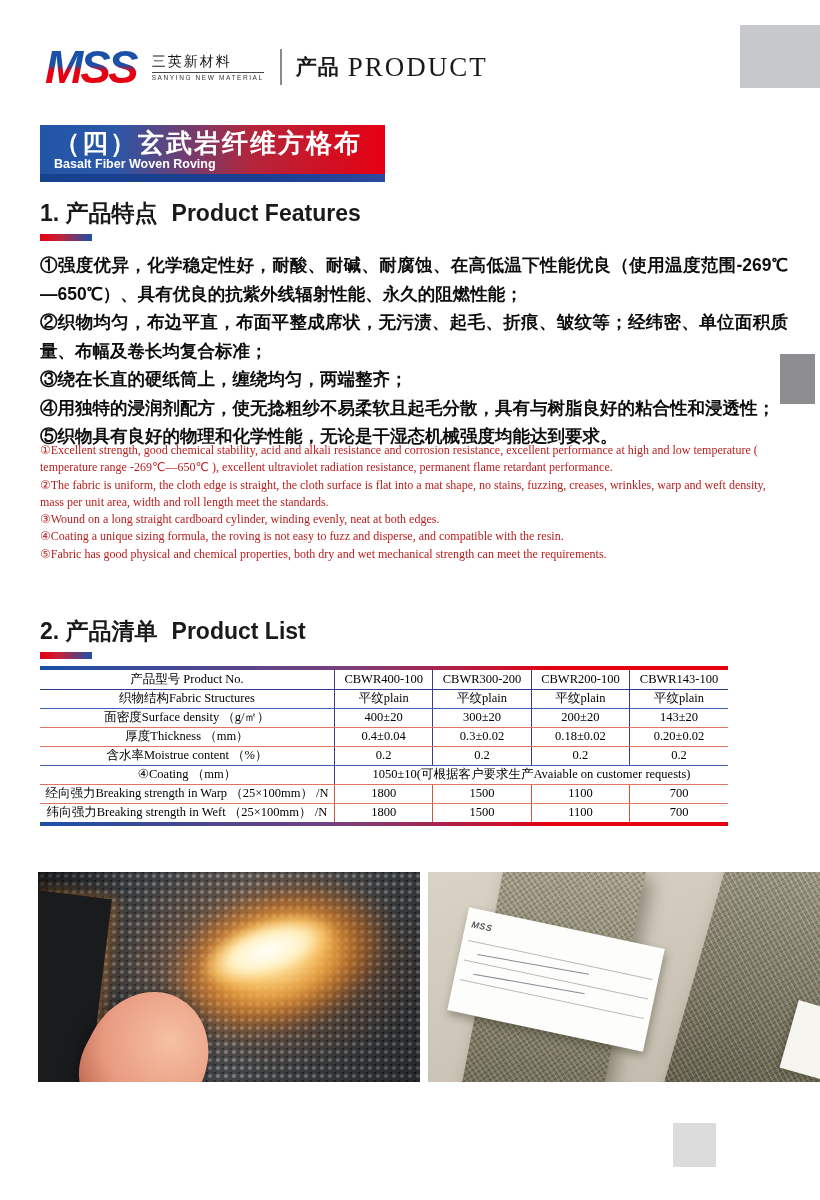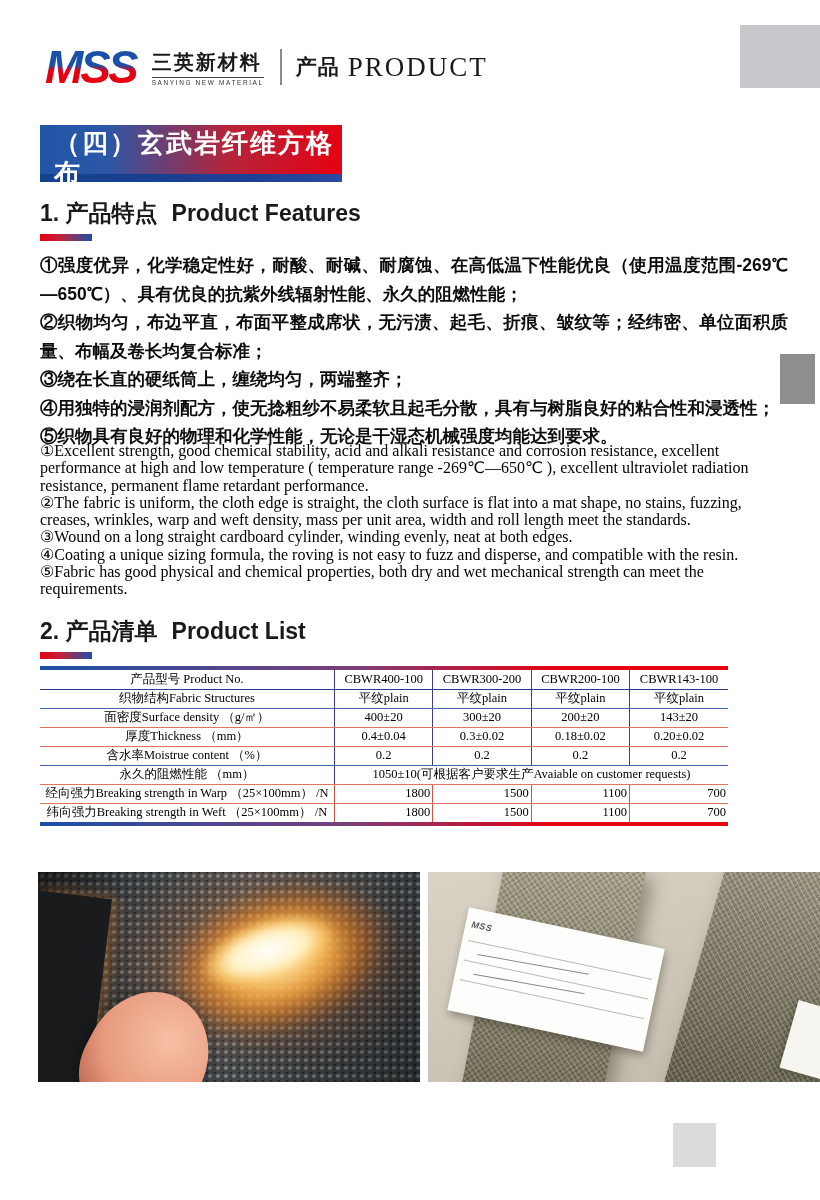--- a/index.html
+++ b/index.html
@@ -10,62 +10,62 @@
   html,body{background:#ffffff;}
   body{font-family:"Liberation Sans",sans-serif;color:#111;}
   #page{position:relative;width:820px;height:1200px;background:#fff;overflow:hidden;}
 
   
   .header{position:absolute;left:45px;top:44px;display:flex;align-items:center;}
   .logo{font-family:"Liberation Sans",sans-serif;font-style:italic;font-weight:900;font-size:46px;line-height:1;
     letter-spacing:-3px;background:linear-gradient(180deg,#1b50a8 0%,#1b50a8 46%,#e60012 58%,#e60012 100%);
     -webkit-background-clip:text;background-clip:text;color:transparent;padding-right:6px;}
   .brand{margin-left:10px;display:flex;flex-direction:column;align-items:flex-start;}
-  .brand-cn{font-size:20px;font-weight:700;letter-spacing:2px;color:#1a1a1a;}
+  .brand-cn{font-size:14px;font-weight:400;letter-spacing:2px;color:#1a1a1a;}
   .brand-en{font-size:6.5px;letter-spacing:1.6px;color:#333;border-top:1px solid #444;padding-top:1px;margin-top:1px;}
   .hdr-divider{width:2px;height:36px;background:#8a8a8a;margin:0 14px 0 16px;}
   .cat-cn{font-size:21px;font-weight:700;color:#1a1a1a;letter-spacing:1px;}
   .cat-en{font-family:"Liberation Serif",serif;font-size:27px;color:#1a1a1a;letter-spacing:2px;margin-left:8px;}
 
   
   .sq{position:absolute;}
   .sq-tr{left:740px;top:25px;width:80px;height:63px;background:#c7c8cb;}
   .sq-mr{left:780px;top:354px;width:35px;height:50px;background:#8e8e90;}
   .sq-b{left:673px;top:1123px;width:43px;height:44px;background:#dcdcdd;}
 
   
-  .banner{position:absolute;left:40px;top:125px;width:302px;}
+  .banner{position:absolute;left:40px;top:125px;width:345px;}
   .banner-main{height:49px;background:linear-gradient(90deg,#2255a6 0%,#2b57a8 22%,#b5253a 62%,#e60012 100%);
     color:#fff;padding:3px 0 0 14px;}
   .banner-cn{font-size:26px;font-weight:700;letter-spacing:2px;line-height:30px;}
-  .banner-en{font-size:12.5px;font-weight:700;line-height:13px;margin-left:28px;}
+  .banner-en{font-size:12.5px;font-weight:700;line-height:13px;}
   .banner-strip{height:8px;background:linear-gradient(90deg,#16418d,#1d3f94 70%,#2b4aa0);}
 
   
   .sec-h{position:absolute;left:40px;}
   .sec-h .t{font-size:23px;font-weight:700;color:#1a1a1a;}
   .sec-h .t .en{margin-left:14px;}
   .hbar{width:52px;height:7px;margin-top:5px;background:linear-gradient(90deg,#e60012 0%,#c0233c 40%,#1b50a8 100%);}
   #sec1{top:198px;} #sec2{top:616px;}
 
   
   .feat-cn{position:absolute;left:40px;top:251px;width:748px;font-size:17.5px;font-weight:600;
     line-height:28.5px;color:#0d0d0d;text-align:justify;}
   .feat-en{position:absolute;left:40px;top:442px;width:742px;font-family:"Liberation Serif",serif;
-    font-size:16px;line-height:17.3px;color:#000000;}
+    font-size:12px;line-height:17.3px;color:#b91c1c;}
 
   
   .tablewrap{position:absolute;left:40px;top:666px;width:688px;}
   .grad-bar{height:4px;background:linear-gradient(90deg,#1b50a8 0%,#7a3f7a 45%,#e60012 75%,#e60012 100%);}
   table{width:100%;border-collapse:collapse;table-layout:fixed;
     font-family:"Liberation Serif",serif;font-size:12.5px;color:#000;}
   col.c0{width:42.8%;} col.cD{width:14.3%;}
   th,td{font-weight:400;text-align:center;height:19px;padding:0 2px;overflow:hidden;white-space:nowrap;}
   td+td,th+th{border-left:1px solid #383f86;}
-  tr.vr td+td{border-left-color:#cf5742;text-align:right;}
+  tr.vr td+td{border-left-color:#cf5742;}
   tr.rb-navy td,tr.rb-navy th{border-bottom:1px solid var(--line-navy);}
   tr.rb-blue td,tr.rb-blue th{border-bottom:1px solid var(--line-blue);text-align:center;}
   tr.rb-red td,tr.rb-red th{border-bottom:1px solid var(--line-red);}
   td.span4{border-left:1px solid #383f86;}
 
   
   .photos{position:absolute;left:38px;top:872px;height:210px;width:782px;display:flex;}
   .photo{position:relative;height:210px;overflow:hidden;}
   .photo-left{width:382px;margin-right:8px;
     background-color:#3f4346;
@@ -205,21 +205,21 @@
         <td>0.20±0.02</td>
       </tr>
       <tr class="rb-blue">
         <td>含水率Moistrue content （%）</td>
         <td>0.2</td>
         <td>0.2</td>
         <td>0.2</td>
         <td>0.2</td>
       </tr>
       <tr class="rb-red">
-        <td>永久的阻燃性能 （mm）</td>
+        <td>④Coating （mm）</td>
         <td class="span4" colspan="4">1050±10(可根据客户要求生产Avaiable on customer requests)</td>
       </tr>
       <tr class="rb-red vr">
         <td>经向强力Breaking strength in Warp （25×100mm） /N</td>
         <td>1800</td>
         <td>1500</td>
         <td>1100</td>
         <td>700</td>
       </tr>
       <tr class="vr">

